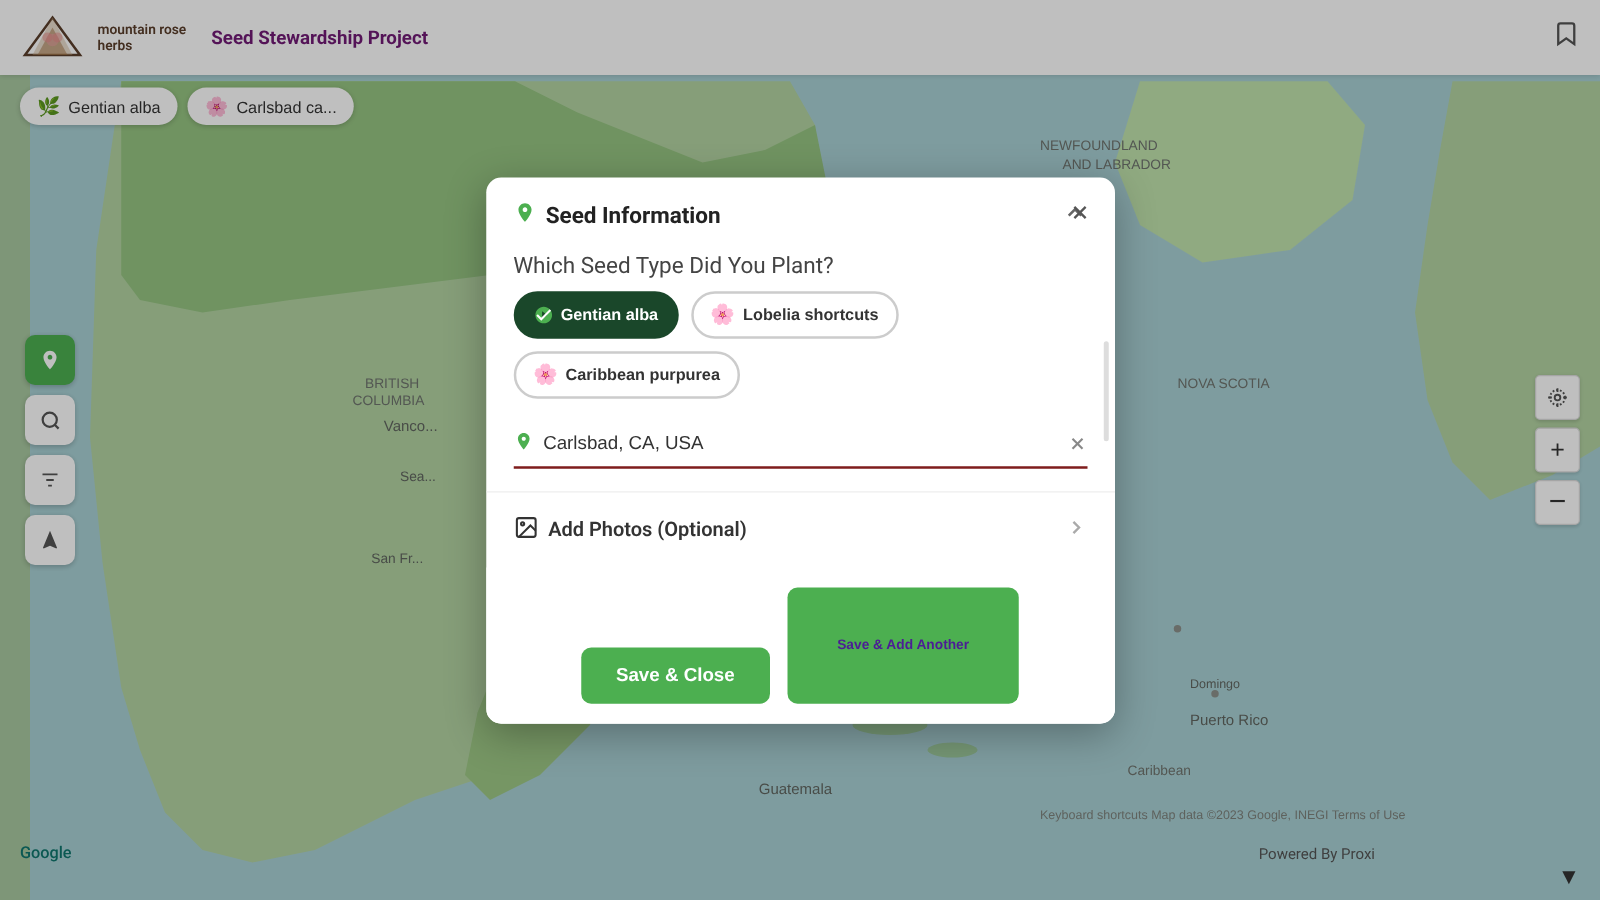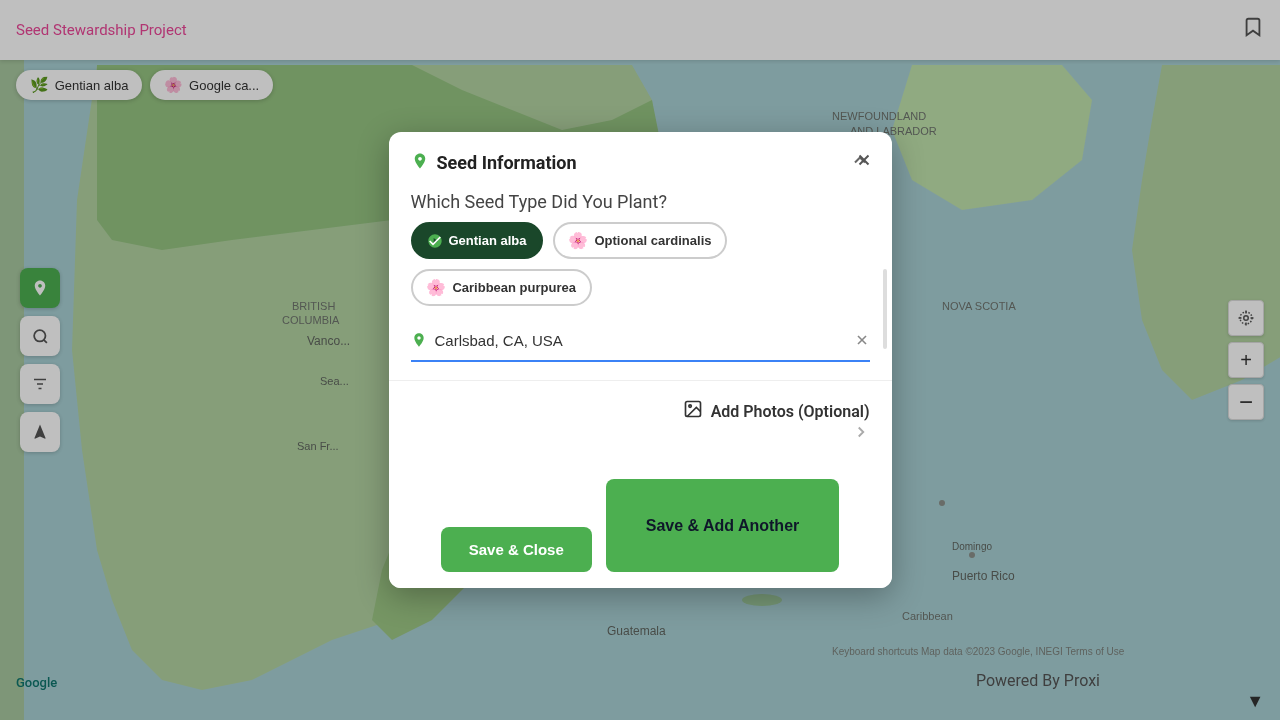--- a/index.html
+++ b/index.html
@@ -32,21 +32,21 @@
     .logo-area {
       display: flex; align-items: center; gap: 10px;
       margin-right: 20px;
     }
 
     .logo-mountain {
       width: 52px; height: 40px;
     }
 
     .app-title {
-      font-size: 15px; font-weight: 400; color: #ec4899;
+      font-size: 15px; font-weight: 700; color: #701a75;
     }
 
     .bookmark-btn {
       margin-left: auto;
       background: none; border: none; cursor: pointer;
       font-size: 22px; color: #555;
     }
 
     
     .seed-tabs {
@@ -198,45 +198,44 @@
     }
 
     .seed-type-btn.inactive {
       background: white;
       color: #333;
       border: 2px solid #ccc;
     }
 
     
     .location-field {
-      display: flex; align-items: flex-start;
-      border-bottom: 2px solid #3b82f6;
+      display: flex; align-items: center;
+      border-bottom: 2px solid #7f1d1d;
       padding: 8px 0;
       gap: 8px;
     }
 
     .location-input {
       flex: 1;
       border: none; outline: none;
       font-size: 15px; color: #333;
       background: transparent;
     }
 
     .clear-btn {
       background: none; border: none; cursor: pointer;
       font-size: 18px; color: #888;
       display: flex; align-items: center;
     }
 
     
     .photos-section {
       padding: 18px 22px;
-      display: flex; align-items: flex-end; justify-content: space-between;
-      cursor: pointer;
-      flex-direction: column;
+      display: flex; align-items: center; justify-content: space-between;
+      cursor: pointer;
     }
 
     .photos-section-left {
       display: flex; align-items: center; gap: 8px;
       font-size: 16px; font-weight: 600; color: #333;
     }
 
     
     .modal-footer {
       padding: 16px 22px;
@@ -252,23 +251,23 @@
       border: none; border-radius: 8px;
       font-size: 15px; font-weight: 600;
       cursor: pointer;
       min-width: 150px;
       margin-top: 48px;
     }
 
     .btn-save-add {
       padding: 14px 40px;
       background: #4CAF50;
-      color: #0f172a;
+      color: #4c1d95;
       border: none; border-radius: 8px;
-      font-size: 16px; font-weight: 600;
+      font-size: 11px; font-weight: 600;
       cursor: pointer;
       min-width: 180px;
     }
 
     
     .modal-body::-webkit-scrollbar { width: 6px; }
     .modal-body::-webkit-scrollbar-track { background: #f1f1f1; }
     .modal-body::-webkit-scrollbar-thumb { background: #ccc; border-radius: 3px; }
 
     
@@ -315,36 +314,50 @@
     <text x="820" y="655" font-size="10" fill="#777" font-family="sans-serif">Keyboard shortcuts   Map data ©2023 Google, INEGI   Terms of Use</text>
 
     <circle cx="588" cy="576" r="3" fill="#888"></circle>
     <circle cx="930" cy="503" r="3" fill="#888"></circle>
     <circle cx="960" cy="555" r="3" fill="#888"></circle>
     <text x="940" y="550" font-size="10" fill="#555" font-family="sans-serif">Domingo</text>
   </svg>
 </div>
 
 <div class="top-bar">
+  <div class="logo-area">
+    <svg class="logo-mountain" viewBox="0 0 52 40">
+
+      <polygon points="26,4 48,34 4,34" fill="none" stroke="#5a3e2b" stroke-width="2"></polygon>
+      <polygon points="26,4 42,34 10,34" fill="#c8a882" opacity="0.4"></polygon>
+
+      <polygon points="26,12 38,34 14,34" fill="#a07040" opacity="0.5"></polygon>
+
+      <circle cx="26" cy="22" r="5" fill="#e8a0a0" opacity="0.6"></circle>
+      <circle cx="22" cy="20" r="4" fill="#e88888" opacity="0.5"></circle>
+      <circle cx="30" cy="20" r="4" fill="#e88888" opacity="0.5"></circle>
+    </svg>
+    <span style="font-size:11px;color:#5a3e2b;font-weight:600;line-height:1.2;">mountain rose<br>herbs</span>
+  </div>
   <span class="app-title">Seed Stewardship Project</span>
   <button class="bookmark-btn">
     <svg width="22" height="22" viewBox="0 0 24 24" fill="none" stroke="#555" stroke-width="2">
       <path d="M19 21l-7-5-7 5V5a2 2 0 0 1 2-2h10a2 2 0 0 1 2 2z"></path>
     </svg>
   </button>
 </div>
 
 <div class="seed-tabs">
   <button class="seed-tab">
     <span class="tab-icon">🌿</span>
     <span>Gentian alba</span>
   </button>
   <button class="seed-tab">
     <span class="tab-icon">🌸</span>
-    <span>Google ca...</span>
+    <span>Carlsbad ca...</span>
   </button>
 </div>
 
 <div class="left-controls">
   <button class="ctrl-btn green">
     <svg width="18" height="18" viewBox="0 0 24 24" fill="white">
       <path d="M12 2C8.13 2 5 5.13 5 9c0 5.25 7 13 7 13s7-7.75 7-13c0-3.87-3.13-7-7-7zm0 9.5c-1.38 0-2.5-1.12-2.5-2.5s1.12-2.5 2.5-2.5 2.5 1.12 2.5 2.5-1.12 2.5-2.5 2.5z"></path>
     </svg>
   </button>
   <button class="ctrl-btn">
@@ -374,21 +387,21 @@
       <path d="M12 2v4M12 18v4M2 12h4M18 12h4"></path>
       <circle cx="12" cy="12" r="8" stroke-dasharray="2 2"></circle>
     </svg>
   </button>
   <button class="map-ctrl-btn" style="font-size:20px;font-weight:300;color:#333;">+</button>
   <button class="map-ctrl-btn" style="font-size:24px;font-weight:300;color:#333;line-height:1;">−</button>
 </div>
 
 <div class="google-logo">Google</div>
 
-<div style="position:absolute;bottom:30px;right:180px;font-size:16px;color:#555;z-index:5;">Powered By Proxi</div>
+<div style="position:absolute;bottom:30px;right:180px;font-size:12px;color:#555;z-index:5;">Powered By Proxi</div>
 
 <div class="bottom-arrow">▼</div>
 
 <div class="overlay">
 
   <div class="modal" style="position:relative;">
 
     <button class="modal-close">
       <svg width="18" height="18" viewBox="0 0 24 24" fill="none" stroke="#555" stroke-width="2.5">
         <line x1="18" y1="6" x2="6" y2="18"></line>
@@ -422,21 +435,21 @@
         <div class="seed-type-row">
           <button class="seed-type-btn active">
             <svg width="16" height="16" viewBox="0 0 24 24" fill="#4CAF50">
               <path d="M12 2C6.48 2 2 6.48 2 12s4.48 10 10 10 10-4.48 10-10S17.52 2 12 2zm-2 14.5v-9l6 4.5-6 4.5z"></path>
               <polyline points="20 6 9 17 4 12" stroke="white" stroke-width="2.5" fill="none"></polyline>
             </svg>
             <span>Gentian alba</span>
           </button>
           <button class="seed-type-btn inactive">
             <span style="font-size:16px;">🌸</span>
-            <span>Optional cardinalis</span>
+            <span>Lobelia shortcuts</span>
           </button>
           <button class="seed-type-btn inactive">
             <span style="font-size:16px;">🌸</span>
             <span>Caribbean purpurea</span>
           </button>
         </div>
 
 
         <div class="location-field">
           <span>

